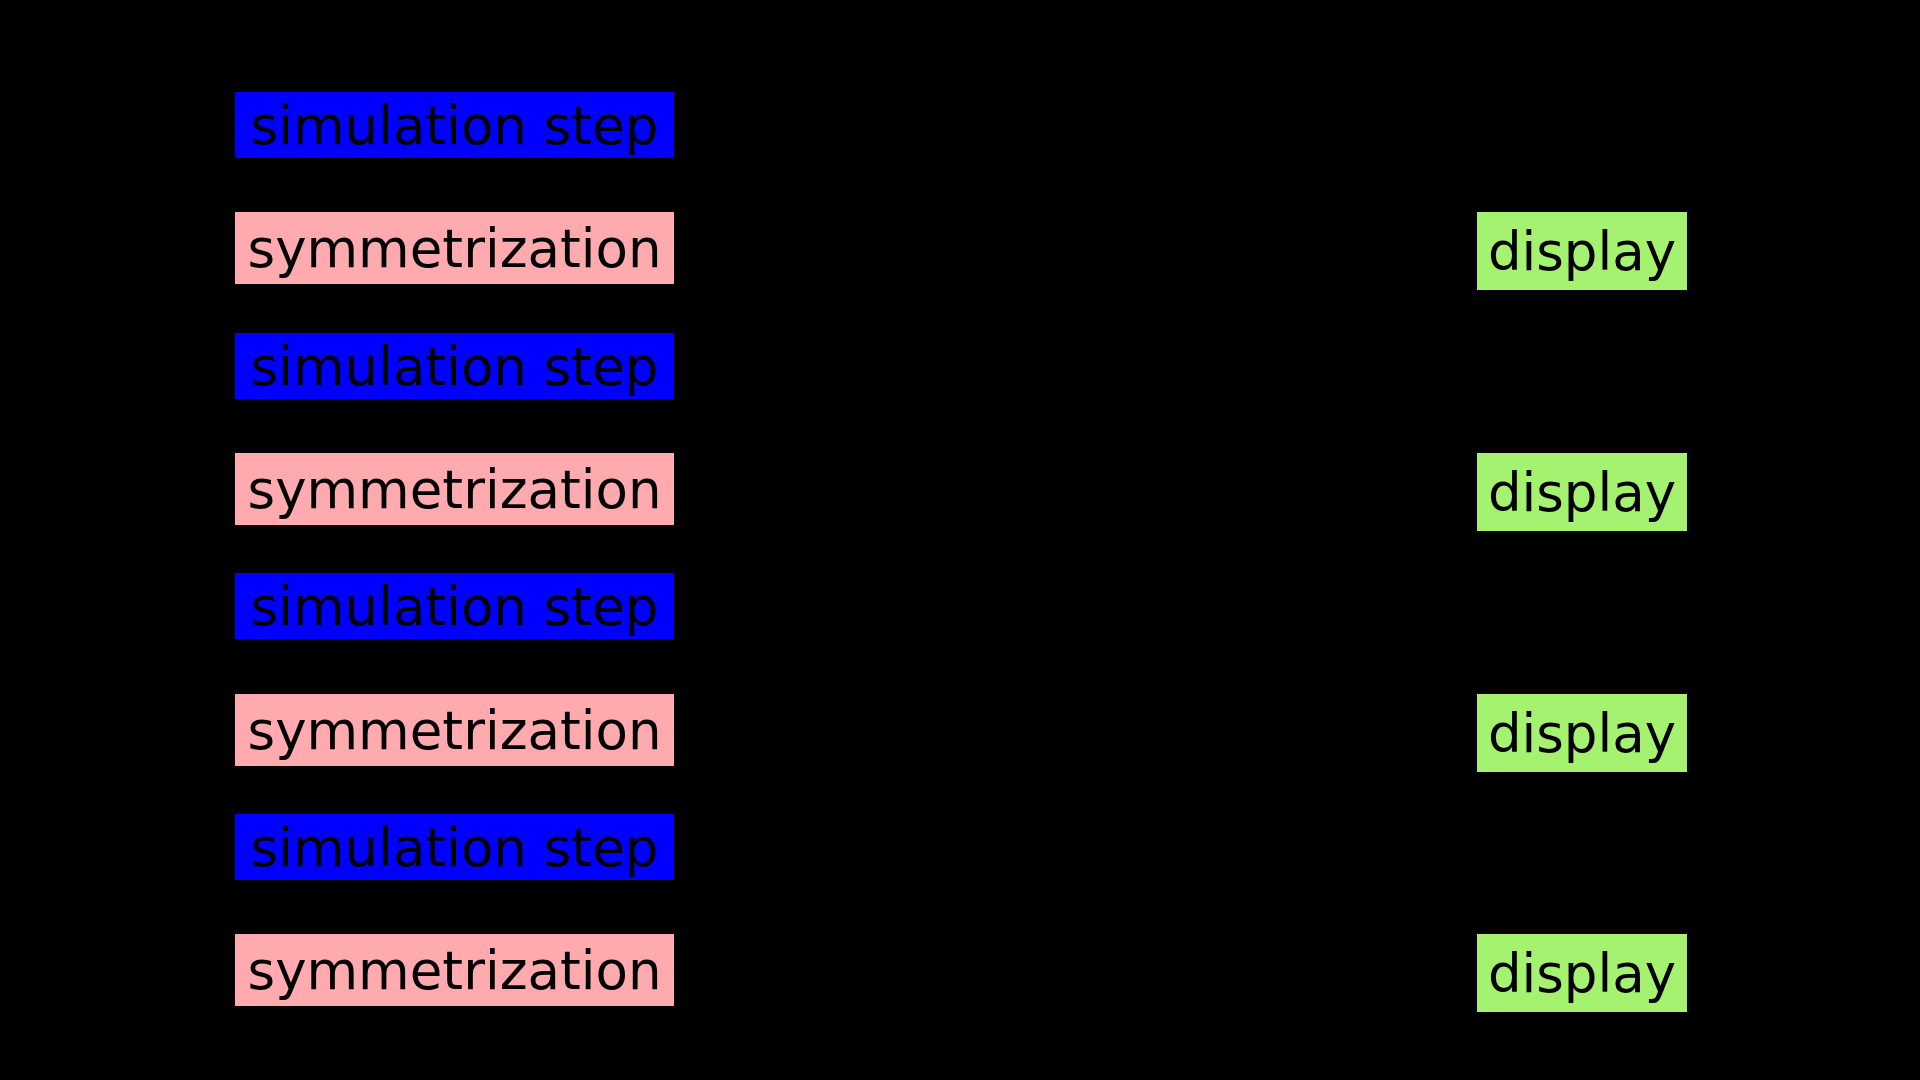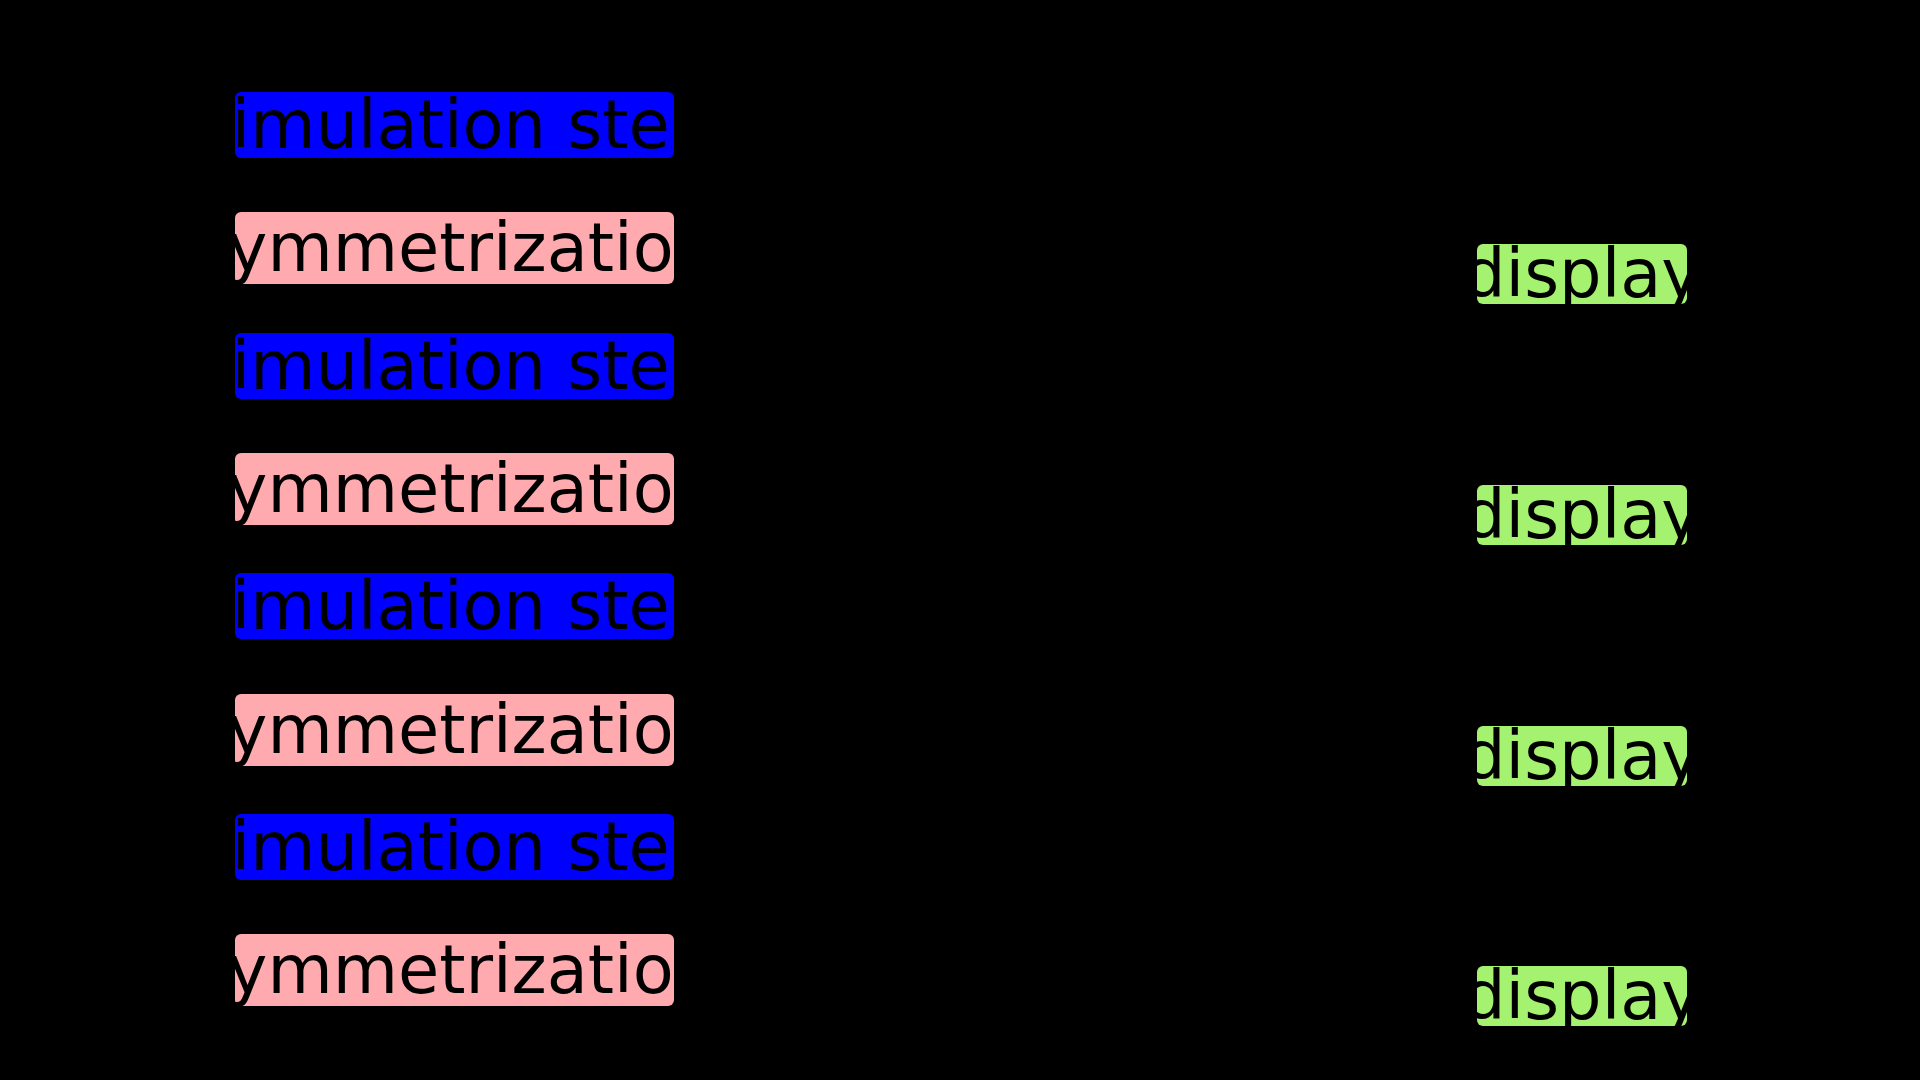--- a/index.html
+++ b/index.html
@@ -13,29 +13,28 @@
     height: 1080px;
     background: #000000;
     overflow: hidden;
     font-family: "DejaVu Sans", "Liberation Sans", sans-serif;
   }
   .box {
     position: absolute;
     display: flex;
     align-items: center;
     justify-content: center;
-    font-size: 67px;
+    font-size: 53px;
     line-height: 1;
     color: #000000;
     white-space: nowrap;
-    border-radius: 6px;
   }
   .sim  { left: 235px;  width: 439px; height: 66px; background: #0000ff; }
   .sym  { left: 235px;  width: 439px; height: 72px; background: #ffaaae; }
-  .disp { left: 1477px; width: 210px; height: 60px; background: #a5f170; margin-top: 32px; }
+  .disp { left: 1477px; width: 210px; height: 78px; background: #a5f170; }
 
   .r1 { top: 92px;  }
   .r2 { top: 212px; }
   .r3 { top: 333px; }
   .r4 { top: 453px; }
   .r5 { top: 573px; }
   .r6 { top: 694px; }
   .r7 { top: 814px; }
   .r8 { top: 934px; }
 

